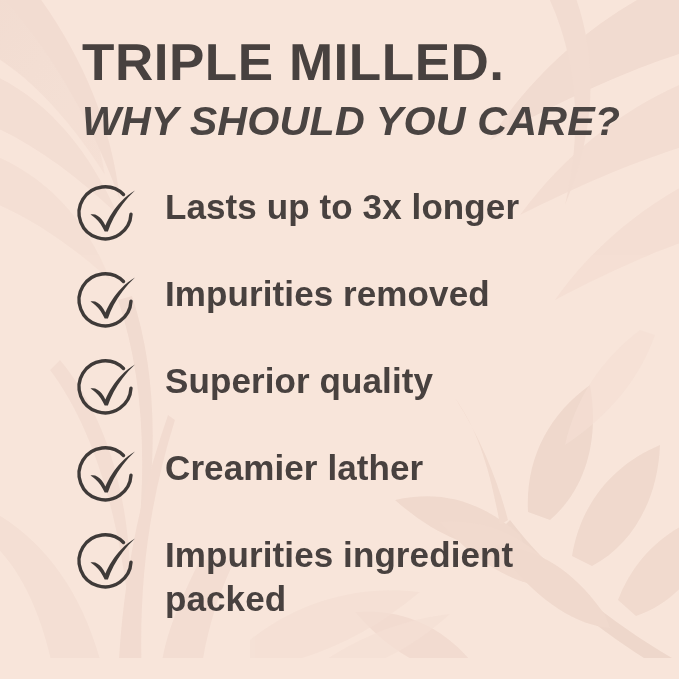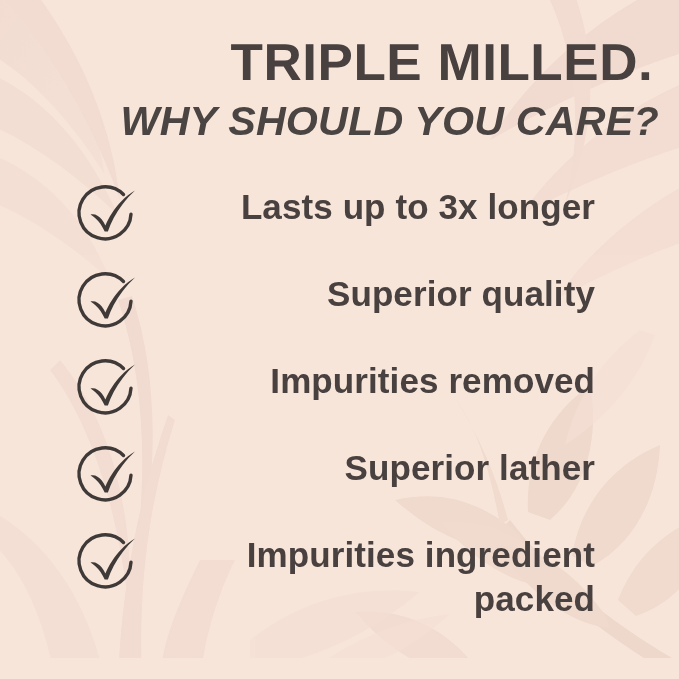--- a/index.html
+++ b/index.html
@@ -14,21 +14,20 @@
     font-family: "Liberation Sans", sans-serif;
     -webkit-font-smoothing: antialiased;
   }
 
   #poster {
     position: relative;
     width: 679px;
     height: 658px;
     background: #fca5a5;
     overflow: hidden;
-    text-align: right;
   }
 
   
   #watermark {
     position: absolute;
     left: 0; top: 0;
     width: 679px;
     height: 679px;
     pointer-events: none;
     z-index: 0;
@@ -208,41 +207,41 @@
         <span class="benefit-text">Lasts up to 3x longer</span>
       </li>
 
       <li class="benefit-item">
         <span class="check-wrap">
           <svg viewBox="0 0 68 62" aria-hidden="true">
             <path d="M49.5 8.5 A26 26 0 1 0 57 28.2" fill="none" stroke="#3f3a38" stroke-width="3.4" stroke-linecap="round"></path>
             <path d="M16.5 28.5 C20.5 27.2 24.5 29.5 27.6 33.2 C29.1 35 30.4 37.2 31.4 39.4 C34.6 31.6 40.2 22.6 47.4 15.2 C51.6 10.9 56.2 7.2 61 4.6 C56.6 8.6 52.3 13.4 48.4 18.6 C42 27 36.8 36.6 33.9 45.6 L30.7 45.6 C28.6 40.6 25.2 35.6 21.4 32.2 C19.8 30.8 18.2 29.6 16.5 28.5 Z" fill="#3f3a38"></path>
           </svg>
         </span>
+        <span class="benefit-text">Impurities removed</span>
+      </li>
+
+      <li class="benefit-item">
+        <span class="check-wrap">
+          <svg viewBox="0 0 68 62" aria-hidden="true">
+            <path d="M49.5 8.5 A26 26 0 1 0 57 28.2" fill="none" stroke="#3f3a38" stroke-width="3.4" stroke-linecap="round"></path>
+            <path d="M16.5 28.5 C20.5 27.2 24.5 29.5 27.6 33.2 C29.1 35 30.4 37.2 31.4 39.4 C34.6 31.6 40.2 22.6 47.4 15.2 C51.6 10.9 56.2 7.2 61 4.6 C56.6 8.6 52.3 13.4 48.4 18.6 C42 27 36.8 36.6 33.9 45.6 L30.7 45.6 C28.6 40.6 25.2 35.6 21.4 32.2 C19.8 30.8 18.2 29.6 16.5 28.5 Z" fill="#3f3a38"></path>
+          </svg>
+        </span>
         <span class="benefit-text">Superior quality</span>
       </li>
 
       <li class="benefit-item">
         <span class="check-wrap">
           <svg viewBox="0 0 68 62" aria-hidden="true">
             <path d="M49.5 8.5 A26 26 0 1 0 57 28.2" fill="none" stroke="#3f3a38" stroke-width="3.4" stroke-linecap="round"></path>
             <path d="M16.5 28.5 C20.5 27.2 24.5 29.5 27.6 33.2 C29.1 35 30.4 37.2 31.4 39.4 C34.6 31.6 40.2 22.6 47.4 15.2 C51.6 10.9 56.2 7.2 61 4.6 C56.6 8.6 52.3 13.4 48.4 18.6 C42 27 36.8 36.6 33.9 45.6 L30.7 45.6 C28.6 40.6 25.2 35.6 21.4 32.2 C19.8 30.8 18.2 29.6 16.5 28.5 Z" fill="#3f3a38"></path>
           </svg>
         </span>
-        <span class="benefit-text">Impurities removed</span>
-      </li>
-
-      <li class="benefit-item">
-        <span class="check-wrap">
-          <svg viewBox="0 0 68 62" aria-hidden="true">
-            <path d="M49.5 8.5 A26 26 0 1 0 57 28.2" fill="none" stroke="#3f3a38" stroke-width="3.4" stroke-linecap="round"></path>
-            <path d="M16.5 28.5 C20.5 27.2 24.5 29.5 27.6 33.2 C29.1 35 30.4 37.2 31.4 39.4 C34.6 31.6 40.2 22.6 47.4 15.2 C51.6 10.9 56.2 7.2 61 4.6 C56.6 8.6 52.3 13.4 48.4 18.6 C42 27 36.8 36.6 33.9 45.6 L30.7 45.6 C28.6 40.6 25.2 35.6 21.4 32.2 C19.8 30.8 18.2 29.6 16.5 28.5 Z" fill="#3f3a38"></path>
-          </svg>
-        </span>
-        <span class="benefit-text">Superior lather</span>
+        <span class="benefit-text">Creamier lather</span>
       </li>
 
       <li class="benefit-item">
         <span class="check-wrap">
           <svg viewBox="0 0 68 62" aria-hidden="true">
             <path d="M49.5 8.5 A26 26 0 1 0 57 28.2" fill="none" stroke="#3f3a38" stroke-width="3.4" stroke-linecap="round"></path>
             <path d="M16.5 28.5 C20.5 27.2 24.5 29.5 27.6 33.2 C29.1 35 30.4 37.2 31.4 39.4 C34.6 31.6 40.2 22.6 47.4 15.2 C51.6 10.9 56.2 7.2 61 4.6 C56.6 8.6 52.3 13.4 48.4 18.6 C42 27 36.8 36.6 33.9 45.6 L30.7 45.6 C28.6 40.6 25.2 35.6 21.4 32.2 C19.8 30.8 18.2 29.6 16.5 28.5 Z" fill="#3f3a38"></path>
           </svg>
         </span>
         <span class="benefit-text">Impurities ingredient packed</span>

